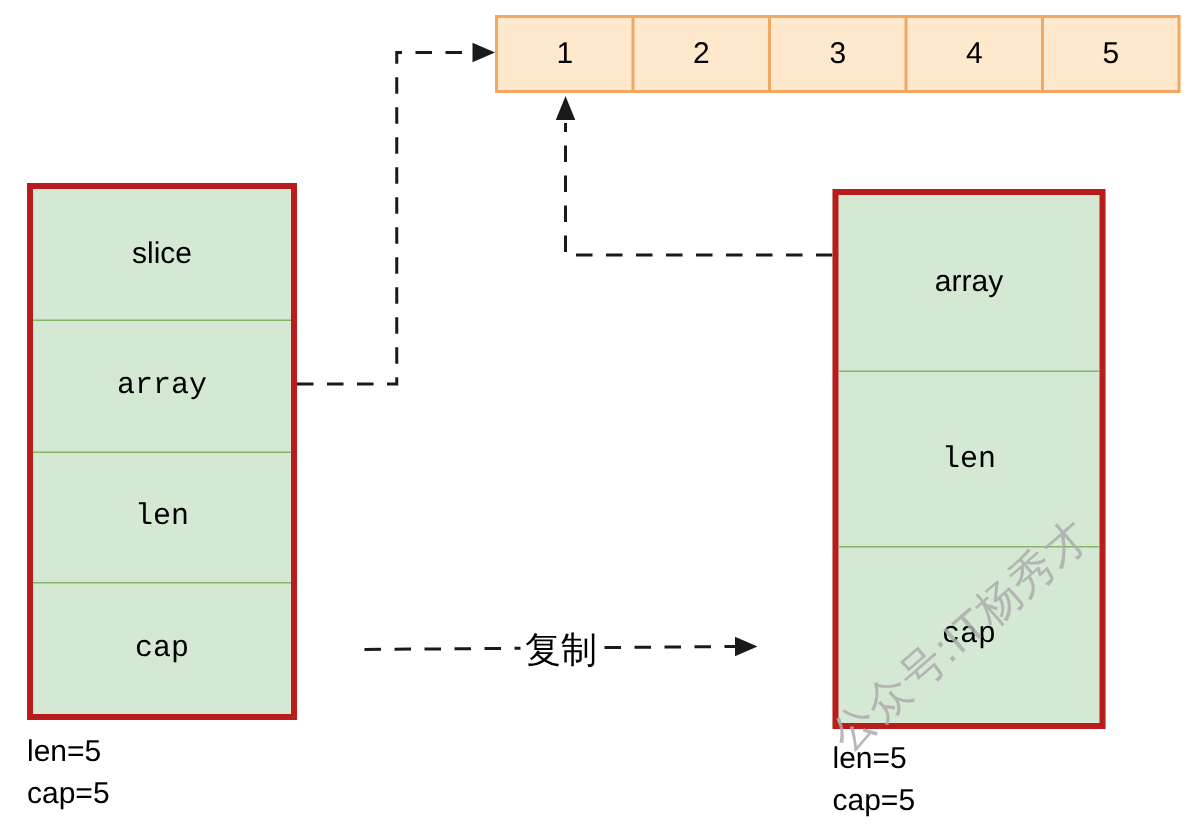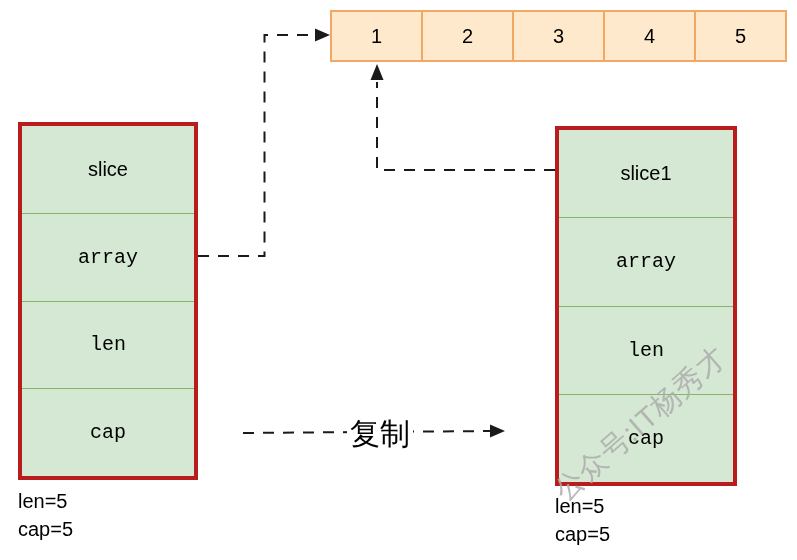--- a/index.html
+++ b/index.html
@@ -52,21 +52,21 @@
     font-size:20px;line-height:28px;
   }
   .caption.left-cap{left:18px;top:487px;width:180px;}
   .caption.right-cap{left:555px;top:492px;width:182px;}
 
   
   .copy-label{
     position:absolute;left:347px;top:418px;
     background:#ffffff;
     padding:0 3px;
-    font-size:30px;line-height:32px;
+    font-size:24px;line-height:32px;
     white-space:nowrap;
   }
 
   
   .watermark{
     position:absolute;left:500px;top:404px;width:282px;
     text-align:center;
     transform:rotate(-41deg);
     transform-origin:center center;
     font-size:29px;
@@ -112,21 +112,20 @@
     <div class="row">array</div>
     <div class="row">len</div>
     <div class="row">cap</div>
   </div>
   <div class="caption left-cap">
     <div>len=5</div>
     <div>cap=5</div>
   </div>
 
   <div class="struct right">
-    <div class="row">slice1</div>
     <div class="row">array</div>
     <div class="row">len</div>
     <div class="row">cap</div>
   </div>
   <div class="caption right-cap">
     <div>len=5</div>
     <div>cap=5</div>
   </div>
 
   <div class="copy-label">复制</div>

